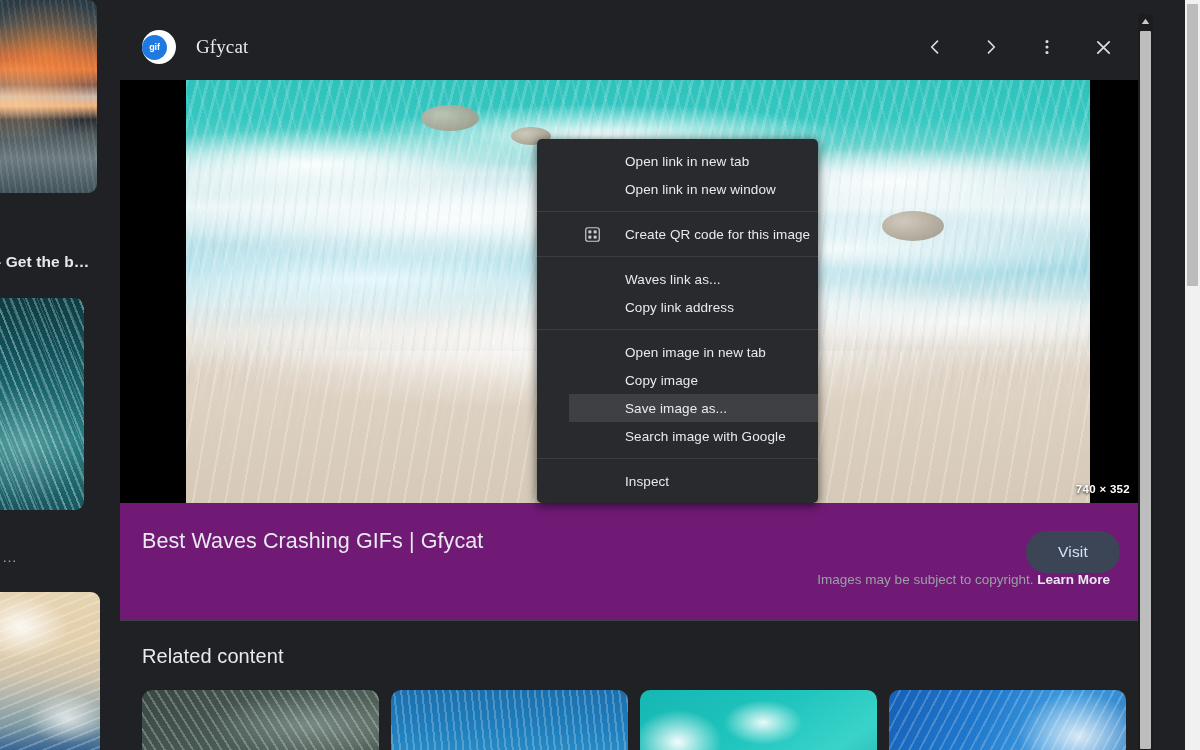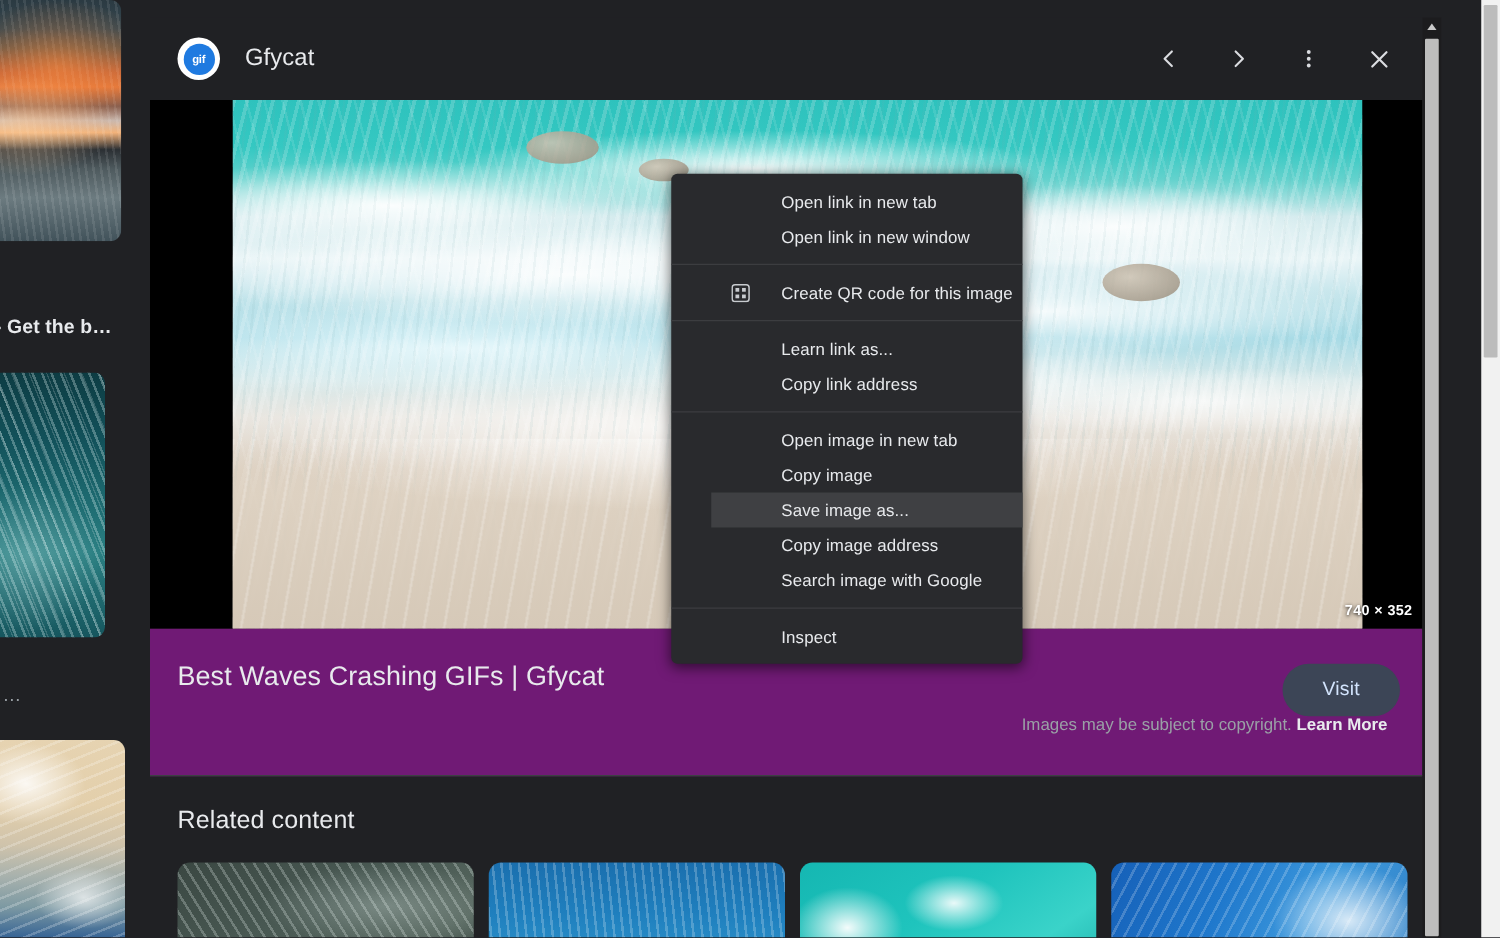--- a/index.html
+++ b/index.html
@@ -72,31 +72,32 @@
     background: #202124; overflow: hidden;
   }
 
   
   .viewer-header {
     position: relative; height: 66px; width: 100%;
     background: #202124; display: flex; align-items: center;
   }
   .site-badge {
     width: 34px; height: 34px; margin-left: 22px; border-radius: 50%;
-    background: #ffffff; display: flex; align-items: center; justify-content: center;
+    background: #ffffff; display: flex; align-items: center; 
     flex: 0 0 auto;
   }
   .site-badge-inner {
     width: 25px; height: 25px; border-radius: 50%;
     background: #1f7ae0; display: flex; align-items: center; justify-content: center;
     color: #ffffff; font-size: 9px; font-weight: 700; letter-spacing: -.2px;
   }
   .site-title {
     margin-left: 20px; color: #e8eaed; font-size: 19px; font-weight: 500;
     letter-spacing: .1px;
+    font-family: Liberation Serif, serif;
   }
   .header-actions {
     position: absolute; right: 20px; top: 0; height: 66px;
     display: flex; align-items: center; gap: 26px;
   }
   .hdr-btn {
     width: 30px; height: 30px; display: flex; align-items: center; justify-content: center;
     color: #dadce0; cursor: pointer; background: none; border: none;
   }
   .hdr-btn svg { display: block; }
@@ -361,42 +362,38 @@
             <rect x="9.2" y="3.6" width="3.2" height="3.2" fill="currentColor"></rect>
             <rect x="3.6" y="9.2" width="3.2" height="3.2" fill="currentColor"></rect>
             <rect x="9.2" y="9.2" width="3.2" height="3.2" fill="currentColor"></rect>
           </svg>
         </span>
         <span class="ctx-label">Create QR code for this image</span>
       </div>
       <div class="ctx-sep"></div>
       <div class="ctx-item">
         <span class="ctx-icon blank"></span>
-        <span class="ctx-label">Learn link as...</span>
+        <span class="ctx-label">Waves link as...</span>
       </div>
       <div class="ctx-item">
         <span class="ctx-icon blank"></span>
         <span class="ctx-label">Copy link address</span>
       </div>
       <div class="ctx-sep"></div>
       <div class="ctx-item">
         <span class="ctx-icon blank"></span>
         <span class="ctx-label">Open image in new tab</span>
       </div>
       <div class="ctx-item">
         <span class="ctx-icon blank"></span>
         <span class="ctx-label">Copy image</span>
       </div>
       <div class="ctx-item highlight">
         <span class="ctx-icon blank"></span>
         <span class="ctx-label">Save image as...</span>
-      </div>
-      <div class="ctx-item">
-        <span class="ctx-icon blank"></span>
-        <span class="ctx-label">Copy image address</span>
       </div>
       <div class="ctx-item">
         <span class="ctx-icon blank"></span>
         <span class="ctx-label">Search image with Google</span>
       </div>
       <div class="ctx-sep"></div>
       <div class="ctx-item">
         <span class="ctx-icon blank"></span>
         <span class="ctx-label">Inspect</span>
       </div>

